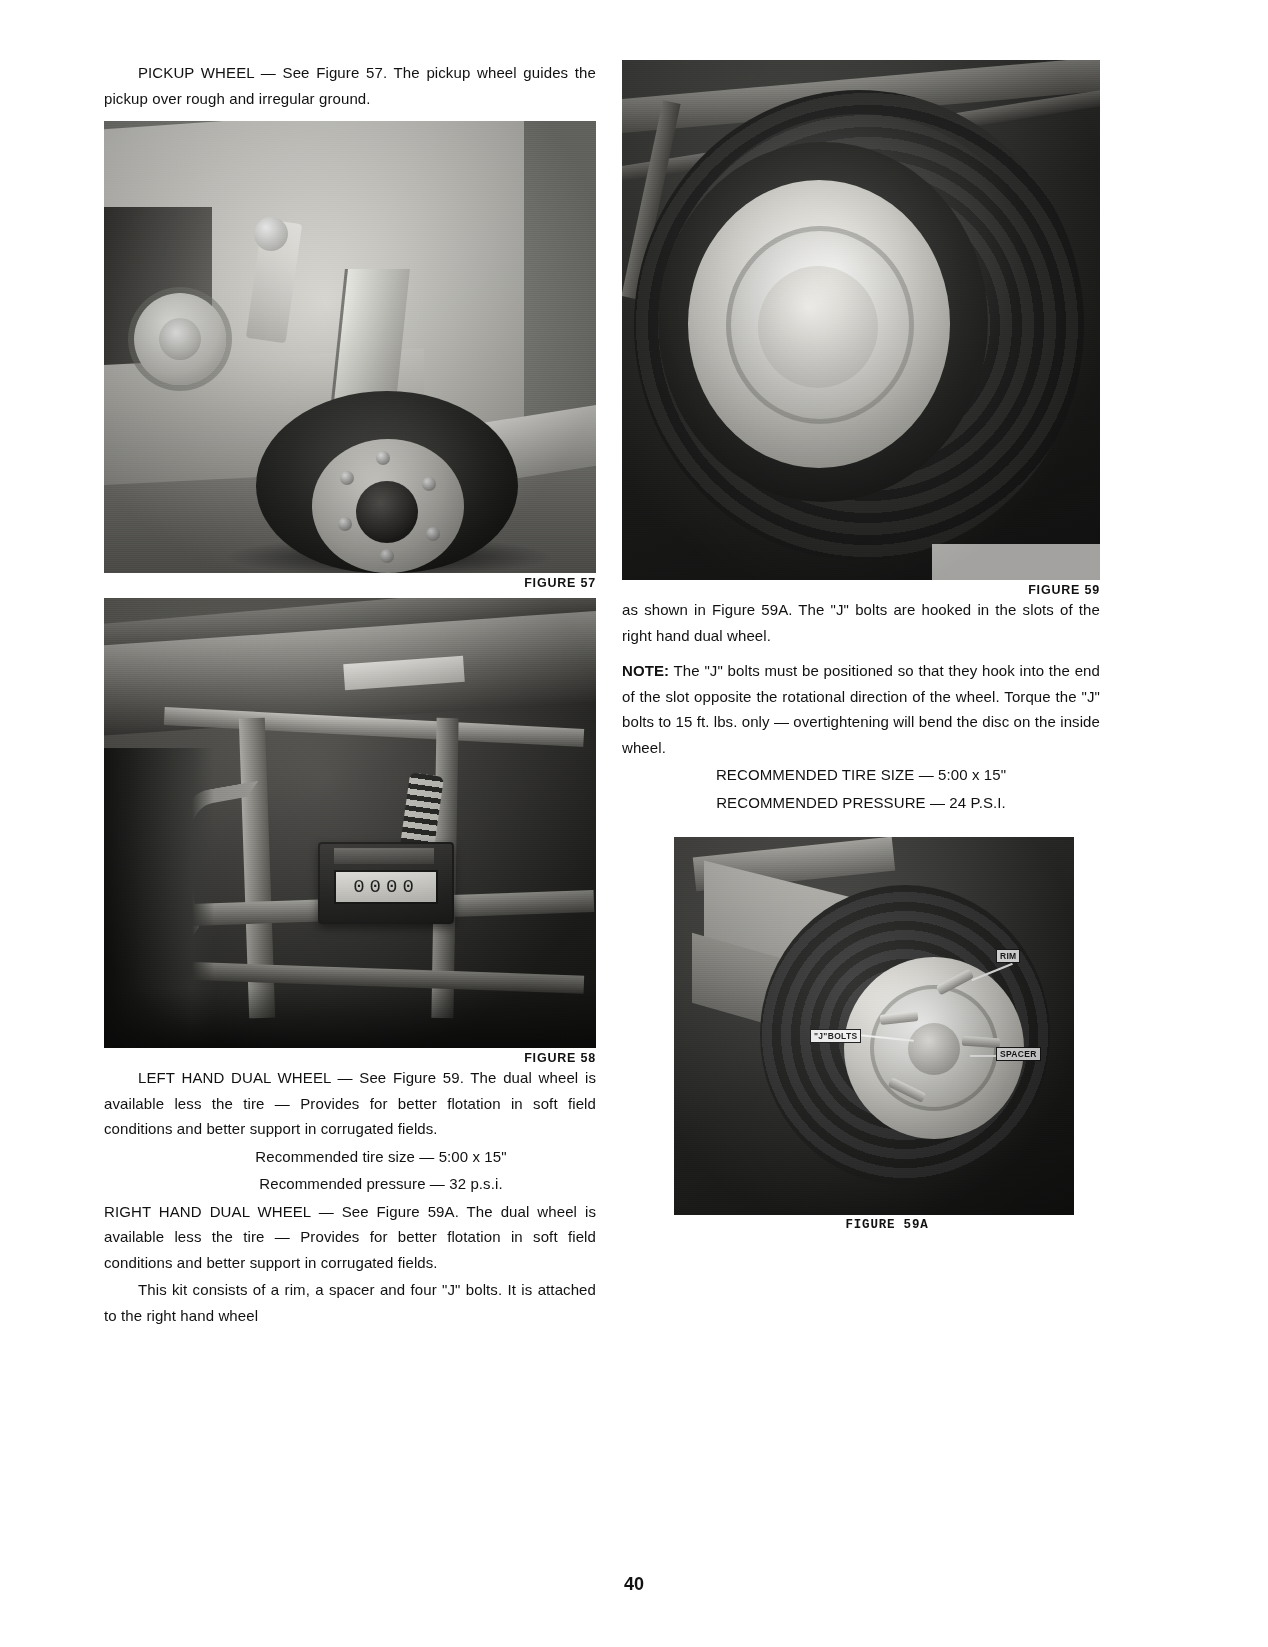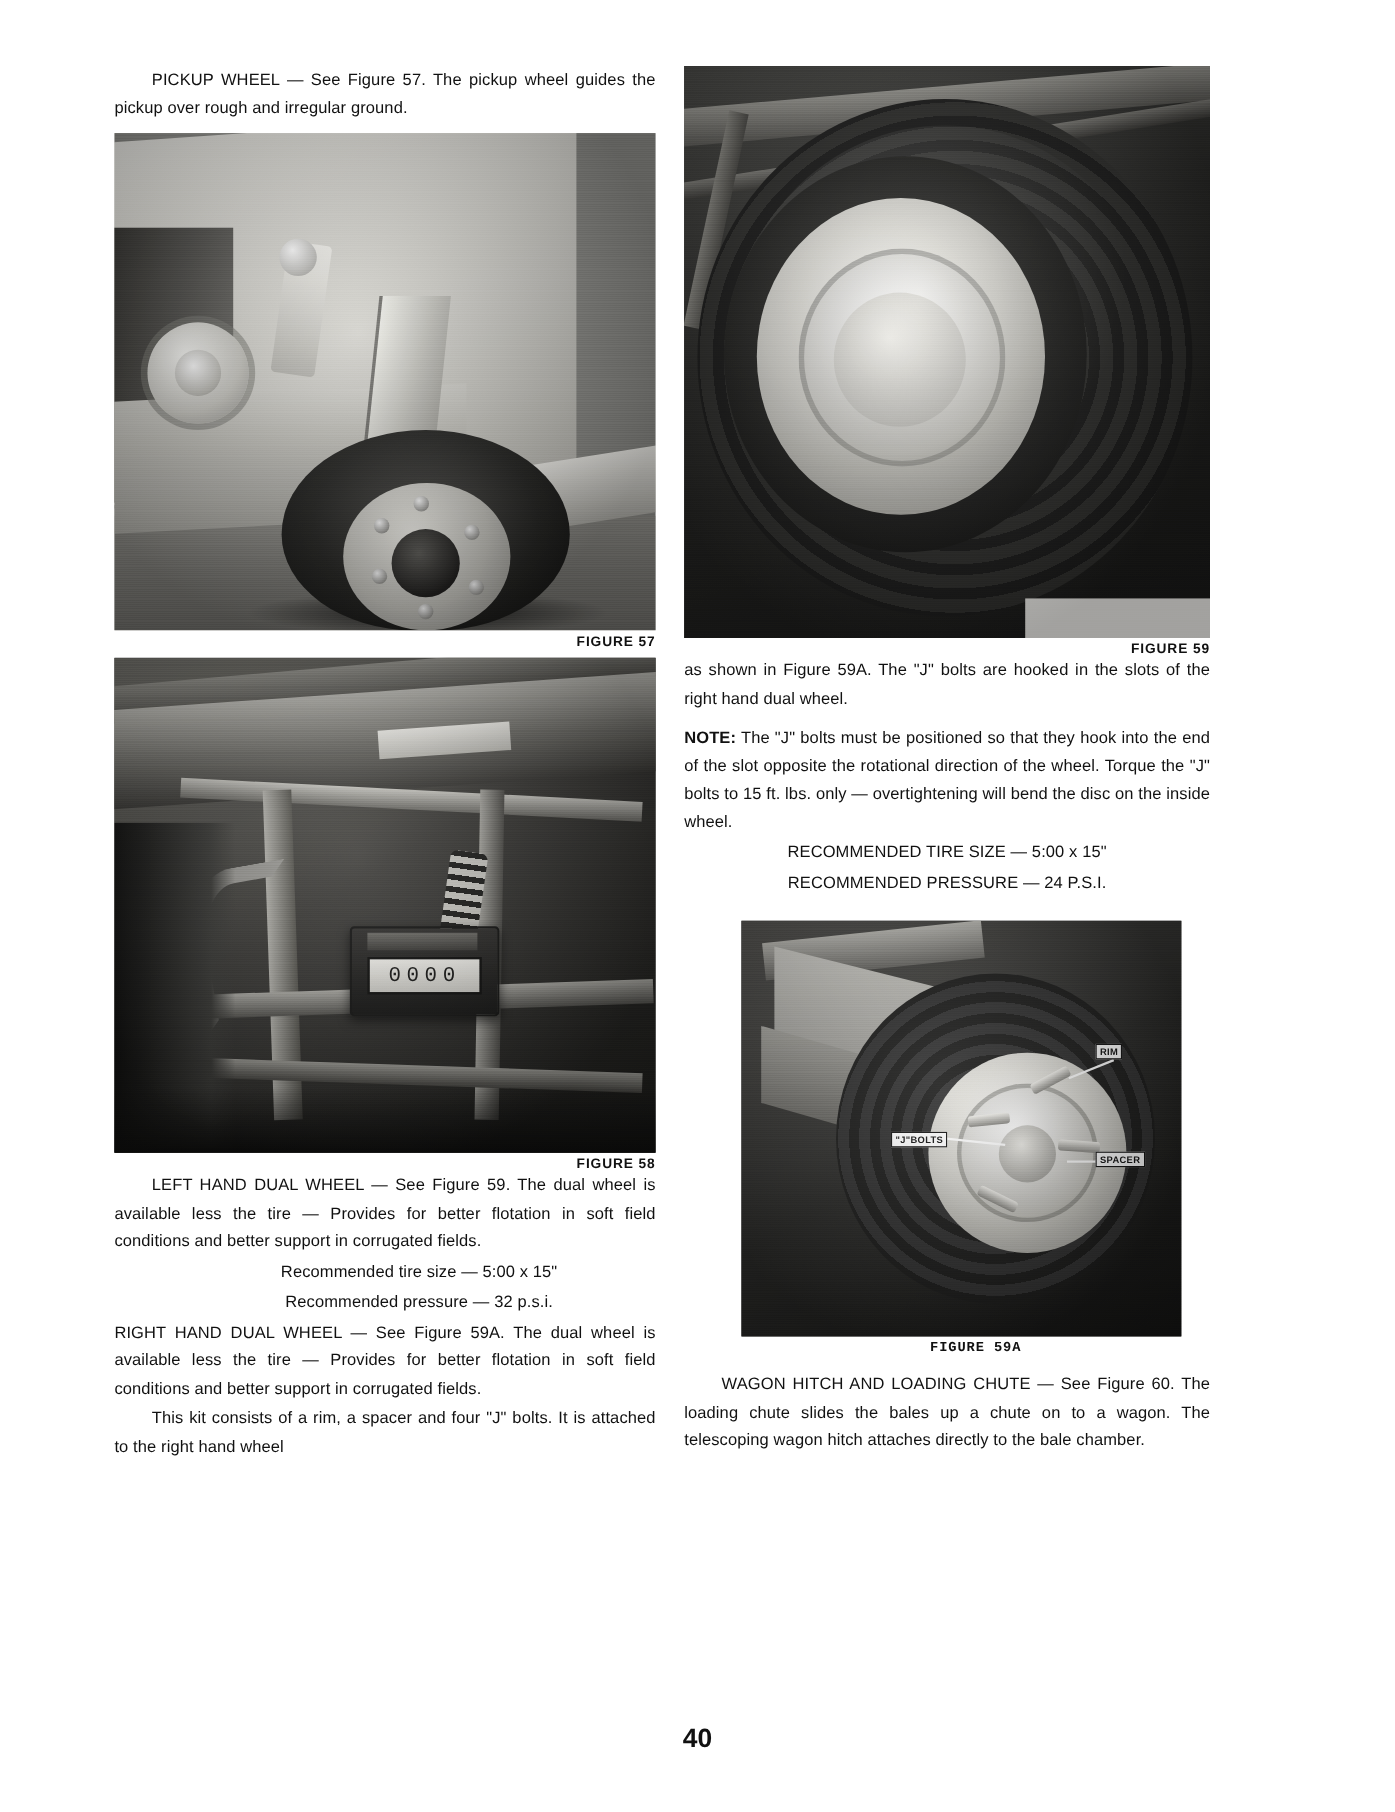--- a/index.html
+++ b/index.html
@@ -370,21 +370,21 @@
   .leader {
     position:absolute;
     background:#ffffff;
     height:1.5px;
   }
   .page-number {
     position:absolute;
     left:0; right:0;
     bottom: 52px;
     text-align:center;
-    font-size: 24px;
+    font-size: 18px;
     font-weight: bold;
   }
   .fig-wrap { position: relative; }
   .sp-8 { height: 8px; }
   .sp-14 { height: 14px; }
   .sp-20 { height: 20px; }
 </style>
 </head>
 <body>
 
@@ -514,17 +514,16 @@
         <div class="callout" style="left:322px; top:210px;">SPACER</div>
 
         <div class="noise"></div>
         <div class="vig"></div>
       </div>
       <div class="figure-label center" style="margin-left:52px;font-family:Liberation Mono, monospace;">FIGURE  59A</div>
     </div>
 
     <div class="sp-14"></div>
 
-    <p class="indent">WAGON HITCH AND LOADING CHUTE — See Figure 60.   The loading chute slides the bales up a chute on to a wagon.   The telescoping wagon hitch attaches directly to the bale chamber.</p>
   </div>
 
   <div class="page-number">40</div>
 </div>
 
 </body></html>

